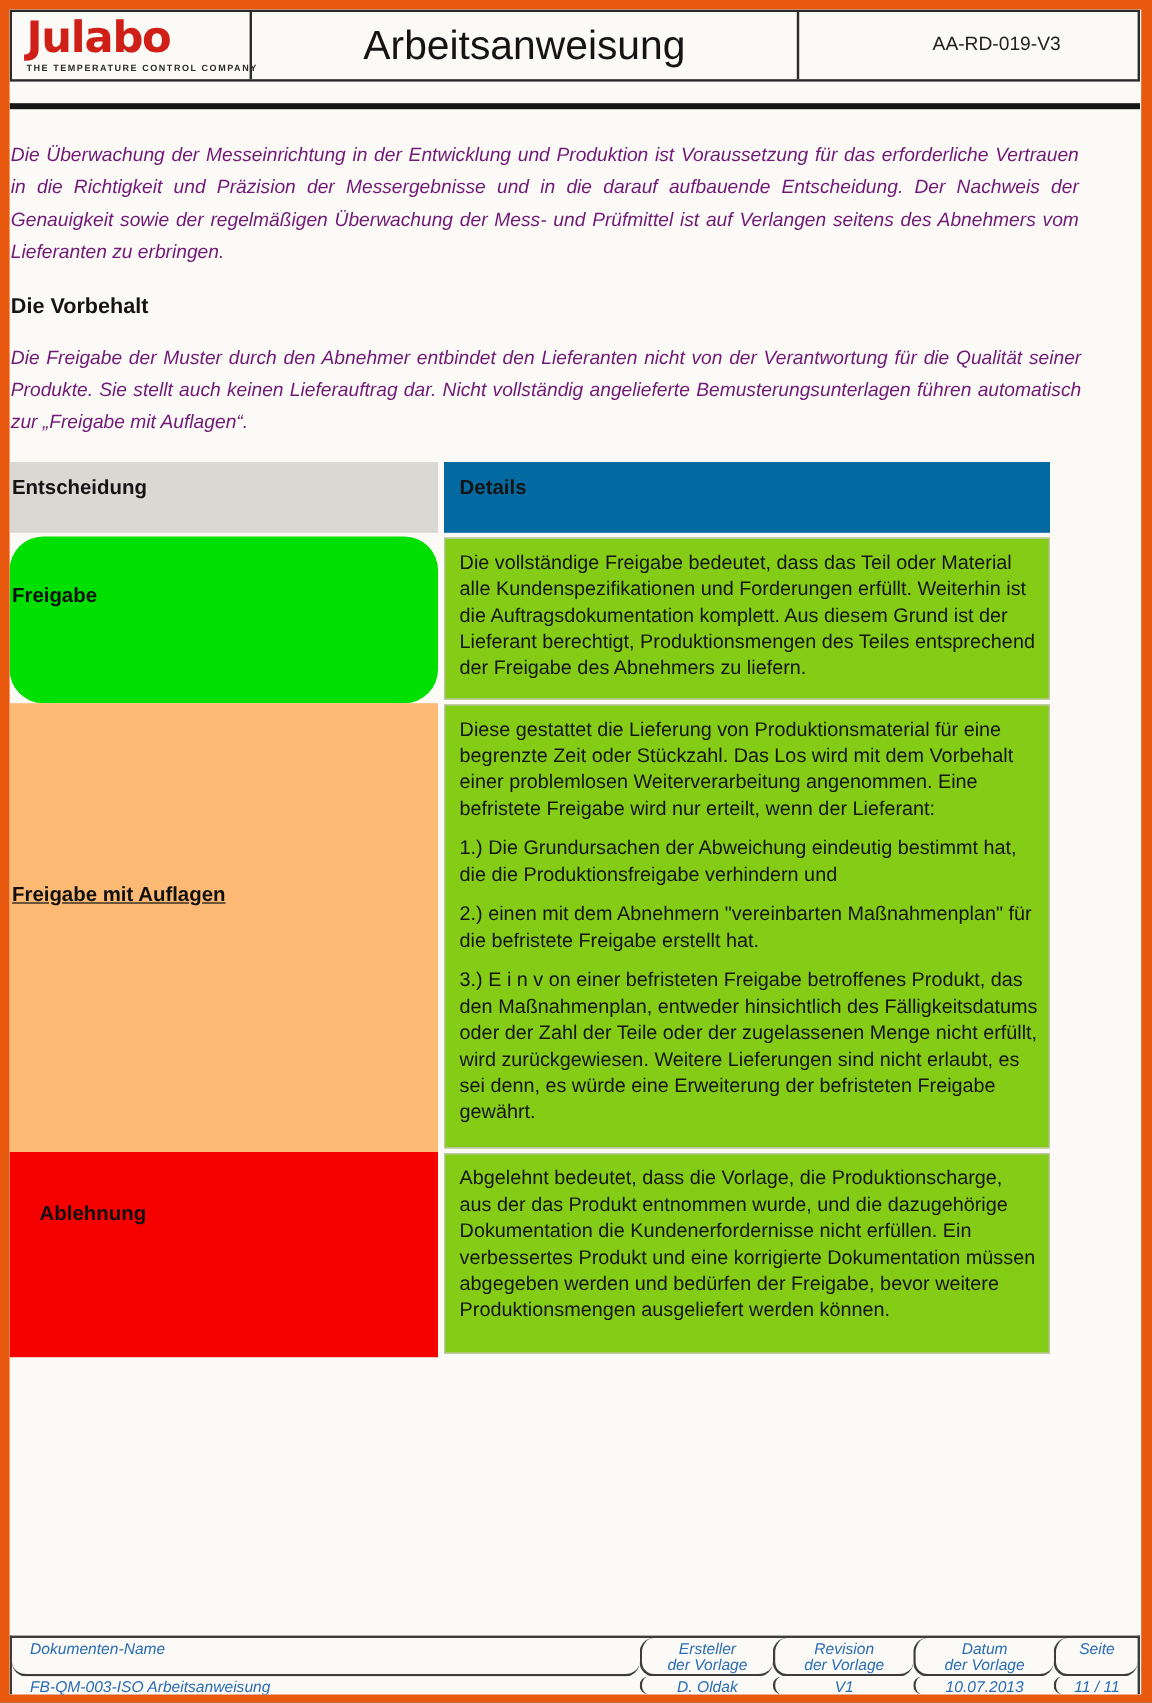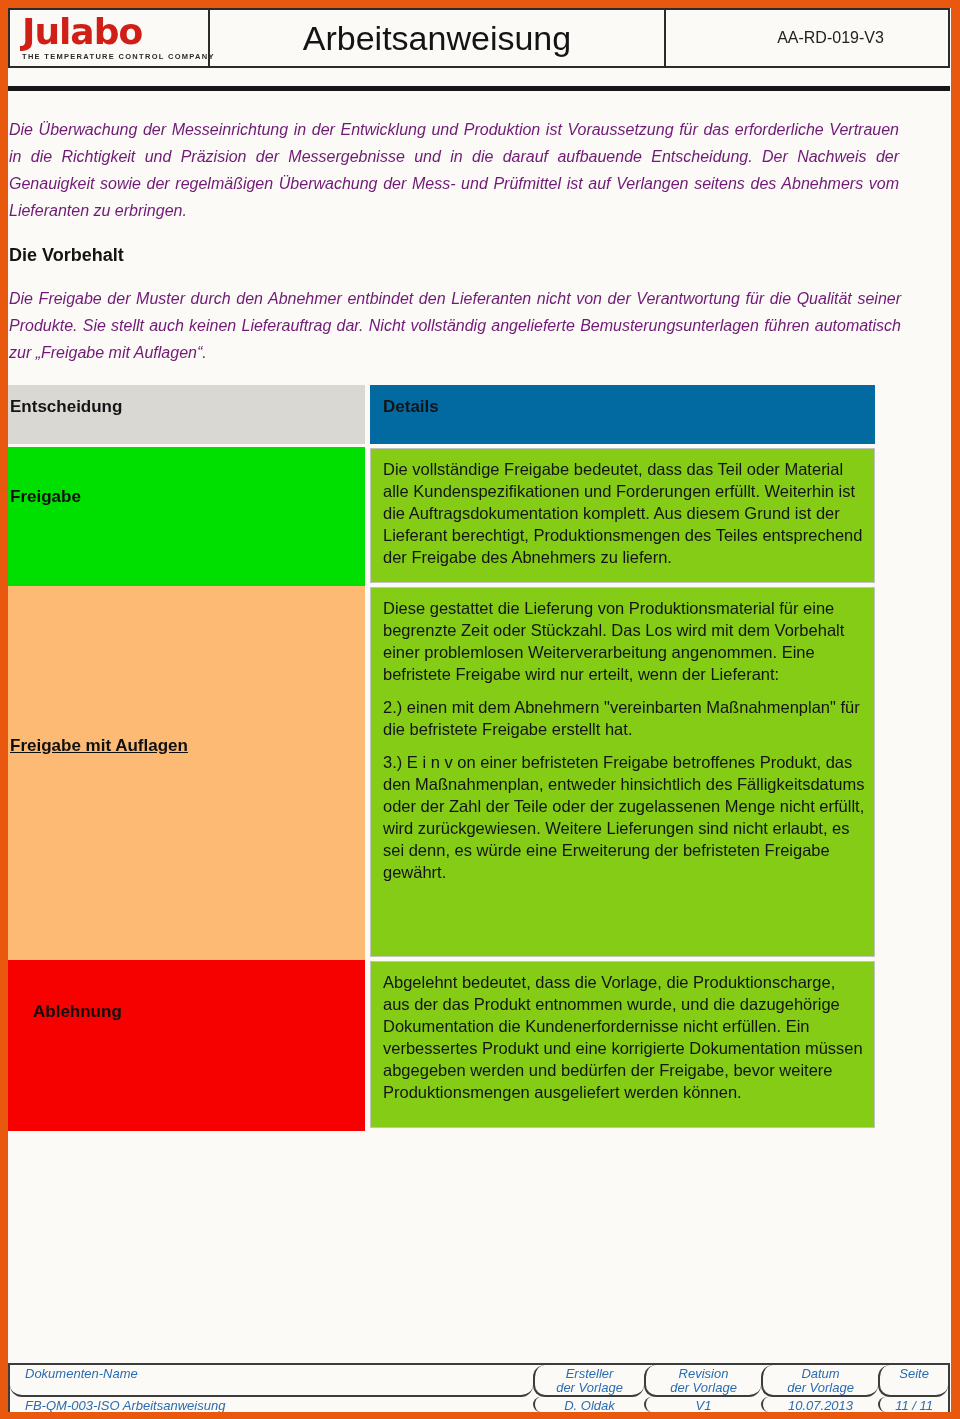--- a/index.html
+++ b/index.html
@@ -58,28 +58,29 @@
     <div class="rule"></div>
 
     <p class="body-p p1">Die Überwachung der Messeinrichtung in der Entwicklung und Produktion ist Voraussetzung für das erforderliche Vertrauen in die Richtigkeit und Präzision der Messergebnisse und in die darauf aufbauende Entscheidung. Der Nachweis der Genauigkeit sowie der regelmäßigen Überwachung der Mess- und Prüfmittel ist auf Verlangen seitens des Abnehmers vom Lieferanten zu erbringen.</p>
     <h3 class="sub">Die Vorbehalt</h3>
     <p class="body-p p2">Die Freigabe der Muster durch den Abnehmer entbindet den Lieferanten nicht von der Verantwortung für die Qualität seiner Produkte. Sie stellt auch keinen Lieferauftrag dar. Nicht vollständig angelieferte Bemusterungsunterlagen führen automatisch zur „Freigabe mit Auflagen“.</p>
 
     <div class="dtable">
       <div class="hcell" style="background-color: rgb(217, 216, 211);">Entscheidung</div>
       <div class="hcell details-h" style="background-color: #0369a1;">Details</div>
 
-      <div class="label-cell lc0" style="background-color: rgb(0, 224, 0);">Freigabe</div>
+      <div class="label-cell lc0" style="background-color: rgb(0, 224, 0); border-radius: 28px;">Freigabe</div>
       <div class="dcell">
         <p>Die vollständige Freigabe bedeutet, dass das Teil oder Material alle Kundenspezifikationen und Forderungen erfüllt. Weiterhin ist die Auftragsdokumentation komplett. Aus diesem Grund ist der Lieferant berechtigt, Produktionsmengen des Teiles entsprechend der Freigabe des Abnehmers zu liefern.</p>
       </div>
 
       <div class="label-cell lc1" style="background-color: #fdba74; text-decoration: underline;">Freigabe mit Auflagen</div>
       <div class="dcell">
         <p>Diese gestattet die Lieferung von Produktionsmaterial für eine begrenzte Zeit oder Stückzahl. Das Los wird mit dem Vorbehalt einer problemlosen Weiterverarbeitung angenommen. Eine befristete Freigabe wird nur erteilt, wenn der Lieferant:</p>
+        <p>1.) Die Grundursachen der Abweichung eindeutig bestimmt hat, die die Produktionsfreigabe verhindern und</p>
         <p>2.) einen mit dem Abnehmern "vereinbarten Maßnahmenplan" für die befristete Freigabe erstellt hat.</p>
         <p>3.) E i n  v on einer befristeten Freigabe betroffenes Produkt, das den Maßnahmenplan, entweder hinsichtlich des Fälligkeitsdatums oder der Zahl der Teile oder der zugelassenen Menge nicht erfüllt, wird zurückgewiesen. Weitere Lieferungen sind nicht erlaubt, es sei denn, es würde eine Erweiterung der befristeten Freigabe gewährt.</p>
       </div>
 
       <div class="label-cell lc2" style="background-color: rgb(246, 0, 0);">Ablehnung</div>
       <div class="dcell">
         <p>Abgelehnt bedeutet, dass die Vorlage, die Produktionscharge, aus der das Produkt entnommen wurde, und die dazugehörige Dokumentation die Kundenerfordernisse nicht erfüllen. Ein verbessertes Produkt und eine korrigierte Dokumentation müssen abgegeben werden und bedürfen der Freigabe, bevor weitere Produktionsmengen ausgeliefert werden können.</p>
       </div>
     </div>
 

